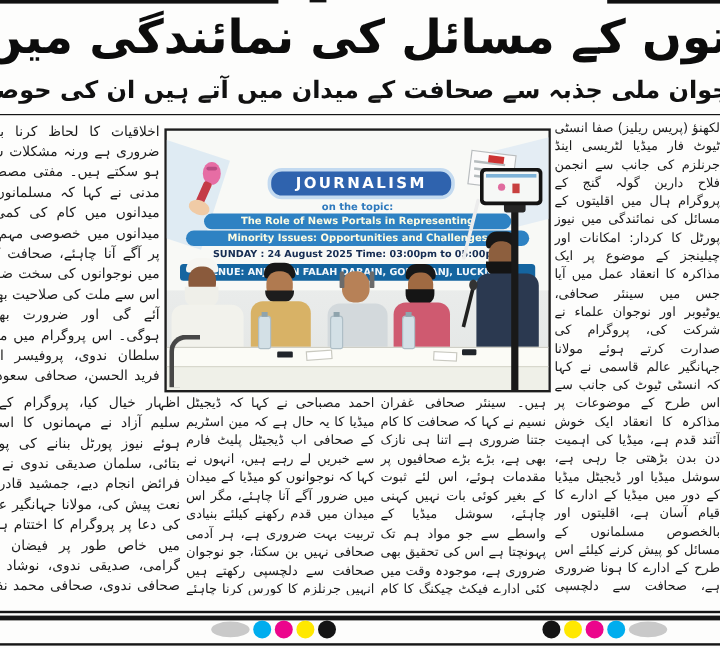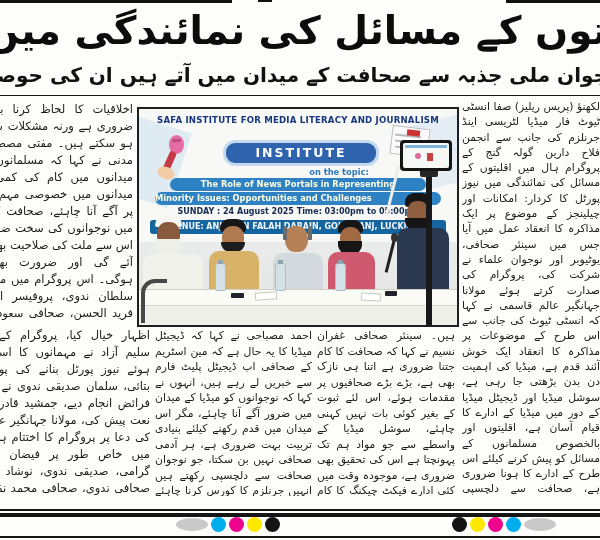--- a/index.html
+++ b/index.html
@@ -25,25 +25,25 @@
   #photo{top:107px;left:137px;width:318px;height:216px;border:2px solid #1e1e1e;
          background:linear-gradient(#f2f3f1 0%,#eaeceb 60%,#e2e5e4 100%);overflow:hidden;}
   #poster{top:0;left:0;width:318px;height:133px;background:#f8f9f6;}
   .poster-wedge-l{top:14px;left:-16px;width:58px;height:78px;background:#d8e7f3;transform:rotate(18deg);opacity:.8;}
   .poster-wedge-r{top:10px;left:276px;width:56px;height:66px;background:#dfeaf4;transform:rotate(-14deg);opacity:.8;}
   .banner-org{top:6px;left:0;width:318px;text-align:center;font-size:8.6px;font-weight:bold;
               color:#16377c;letter-spacing:.2px;white-space:nowrap;}
   .banner-sub{top:18px;left:0;width:318px;text-align:center;font-size:9.5px;font-weight:bold;color:#2a4f97;}
   .banner-disc{top:31px;left:84px;width:150px;height:20px;border:3px solid #c3daf0;border-radius:12px;
                color:#fff;font-size:12.5px;font-weight:bold;letter-spacing:2px;text-align:center;line-height:20px;}
-  .banner-topic-label{top:58px;left:0;width:318px;text-align:center;font-size:8.3px;font-weight:bold;color:#2e79bd;padding-left:41px;}
+  .banner-topic-label{top:58px;left:0;width:318px;text-align:center;font-size:8.3px;font-weight:bold;color:#2e79bd;}
   .banner-pill1{top:69px;left:31px;width:256px;height:13px;border-radius:7px;color:#fdfce2;
                 font-size:8.3px;font-weight:bold;text-align:center;line-height:13px;white-space:nowrap;}
   .banner-pill2{top:83px;left:16px;width:286px;height:13px;border-radius:7px;color:#fdfce2;
-                font-size:8.3px;font-weight:bold;line-height:13px;white-space:nowrap;}
+                font-size:8.3px;font-weight:bold;text-align:center;line-height:13px;white-space:nowrap;}
   .banner-date{top:98px;left:0;width:318px;text-align:center;font-size:8px;font-weight:bold;color:#152c52;white-space:nowrap;}
   .banner-venue{top:111px;left:11px;width:296px;height:14px;border-radius:3px;color:#f2f7fb;
                 font-size:8px;font-weight:bold;text-align:center;line-height:14px;white-space:nowrap;}
   
   .mic-head{top:26px;left:30px;width:15px;height:19px;border-radius:50%;background:#e66da4;}
   .mic-grill{top:30px;left:33px;width:9px;height:3px;background:#b94c82;border-radius:2px;}
   .mic-handle{top:42px;left:27px;width:7px;height:21px;background:#c43b47;transform:rotate(24deg);border-radius:2px;}
   .mic-hand{top:58px;left:18px;width:18px;height:12px;background:#f0cba6;border-radius:50%;transform:rotate(20deg);}
   
   .np-sheet{top:18px;left:252px;width:36px;height:27px;background:#fbfbfb;border:1px solid #b9bdbf;transform:rotate(7deg);}
@@ -99,22 +99,21 @@
   <div class="abs urdu col-right">لکھنؤ (پریس ریلیز) صفا انسٹی ٹیوٹ فار میڈیا لٹریسی اینڈ جرنلزم کی جانب سے انجمن فلاح دارین گولہ گنج کے پروگرام ہال میں اقلیتوں کے مسائل کی نمائندگی میں نیوز پورٹل کا کردار: امکانات اور چیلینجز کے موضوع پر ایک مذاکرہ کا انعقاد عمل میں آیا جس میں سینئر صحافی، یوٹیوبر اور نوجوان علماء نے شرکت کی، پروگرام کی صدارت کرتے ہوئے مولانا جہانگیر عالم قاسمی نے کہا کہ انسٹی ٹیوٹ کی جانب سے اس طرح کے موضوعات پر مذاکرہ کا انعقاد ایک خوش آئند قدم ہے، میڈیا کی اہمیت دن بدن بڑھتی جا رہی ہے، سوشل میڈیا اور ڈیجیٹل میڈیا کے دور میں میڈیا کے ادارے کا قیام آسان ہے، اقلیتوں اور بالخصوص مسلمانوں کے مسائل کو پیش کرنے کیلئے اس طرح کے ادارے کا ہونا ضروری ہے، صحافت سے دلچسپی رکھنے والے نوجوانوں کو آگے بڑھنا چاہئے، مولانا نے مزید کہا کہ جو نوجوان ملی جذبہ سے صحافت کے میدان میں آتے ہیں ان کی حوصلہ افزائی بھی ضروری ہے، اس کے ذریعہ وہ اپنی منزل تک کیسے پہونچ سکتے</div>
 
   <div class="abs urdu col-mid-right">ہیں۔ سینئر صحافی غفران نسیم نے کہا کہ صحافت کا کام جتنا ضروری ہے اتنا ہی نازک بھی ہے، بڑے بڑے صحافیوں پر مقدمات ہوئے، اس لئے ثبوت کے بغیر کوئی بات نہیں کہنی چاہئے، سوشل میڈیا کے واسطے سے جو مواد ہم تک پہونچتا ہے اس کی تحقیق بھی ضروری ہے، موجودہ وقت میں کئی ادارے فیکٹ چیکنگ کا کام کر رہے ہیں، اس سمت میں بھی توجہ دینے کی ضرورت ہے۔ ای ٹی وی بھارت کے سینئر صحافی خورشید</div>
   <div class="abs urdu col-mid-left">احمد مصباحی نے کہا کہ ڈیجیٹل میڈیا کا یہ حال ہے کہ مین اسٹریم کے صحافی اب ڈیجیٹل پلیٹ فارم سے خبریں لے رہے ہیں، انہوں نے کہا کہ نوجوانوں کو میڈیا کے میدان میں ضرور آگے آنا چاہئے، مگر اس میدان میں قدم رکھنے کیلئے بنیادی تربیت بہت ضروری ہے، ہر آدمی صحافی نہیں بن سکتا، جو نوجوان صحافت سے دلچسپی رکھتے ہیں انہیں جرنلزم کا کورس کرنا چاہئے یا کم سے کم تربیتی ورکشاپ میں شامل ہونا چاہئے، اسی طرح صحافی</div>
 
   <div id="photo" class="abs">
 
     <div id="poster" class="abs">
       <div class="abs poster-wedge-l"></div>
       <div class="abs poster-wedge-r"></div>
-      <div class="abs banner-org">SAFA INSTITUTE FOR MEDIA LITERACY AND JOURNALISM</div>
-      <div class="abs banner-disc" style="background: rgb(47, 99, 174);">INSTITUTE</div>
+      <div class="abs banner-disc" style="background: rgb(47, 99, 174);">JOURNALISM</div>
       <div class="abs banner-topic-label">on the topic:</div>
       <div class="abs banner-pill1" style="background: rgb(46, 130, 195);">The Role of News Portals in Representing</div>
       <div class="abs banner-pill2" style="background: rgb(46, 130, 195);">Minority Issues: Opportunities and Challenges</div>
       <div class="abs banner-date">SUNDAY : 24 August 2025  Time: 03:00pm to 05:00pm</div>
       <div class="abs banner-venue" style="background: rgb(21, 101, 160);">VENUE: ANJUMAN FALAH DARAIN, GOLA GANJ, LUCKNOW</div>
 
       <div class="abs mic-head"></div>
       <div class="abs mic-grill"></div>
       <div class="abs mic-handle"></div>
       <div class="abs mic-hand"></div>

